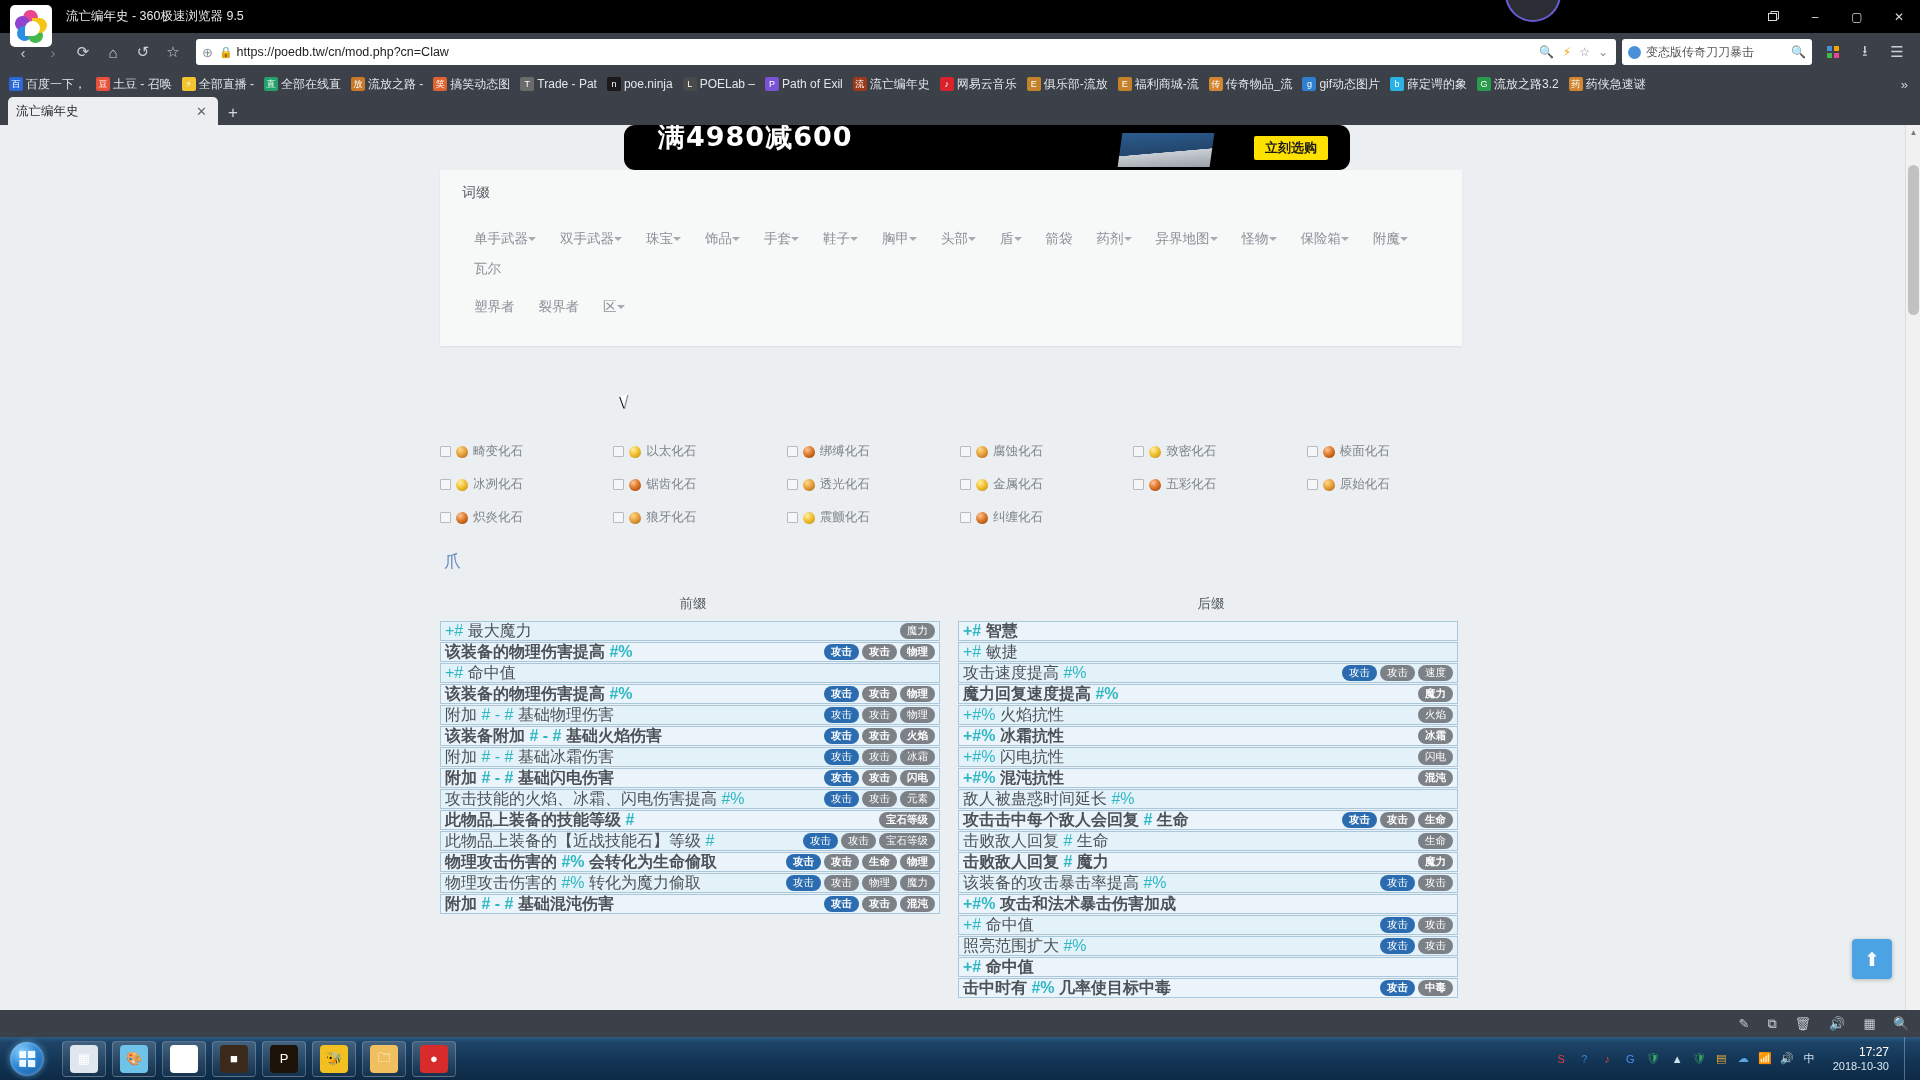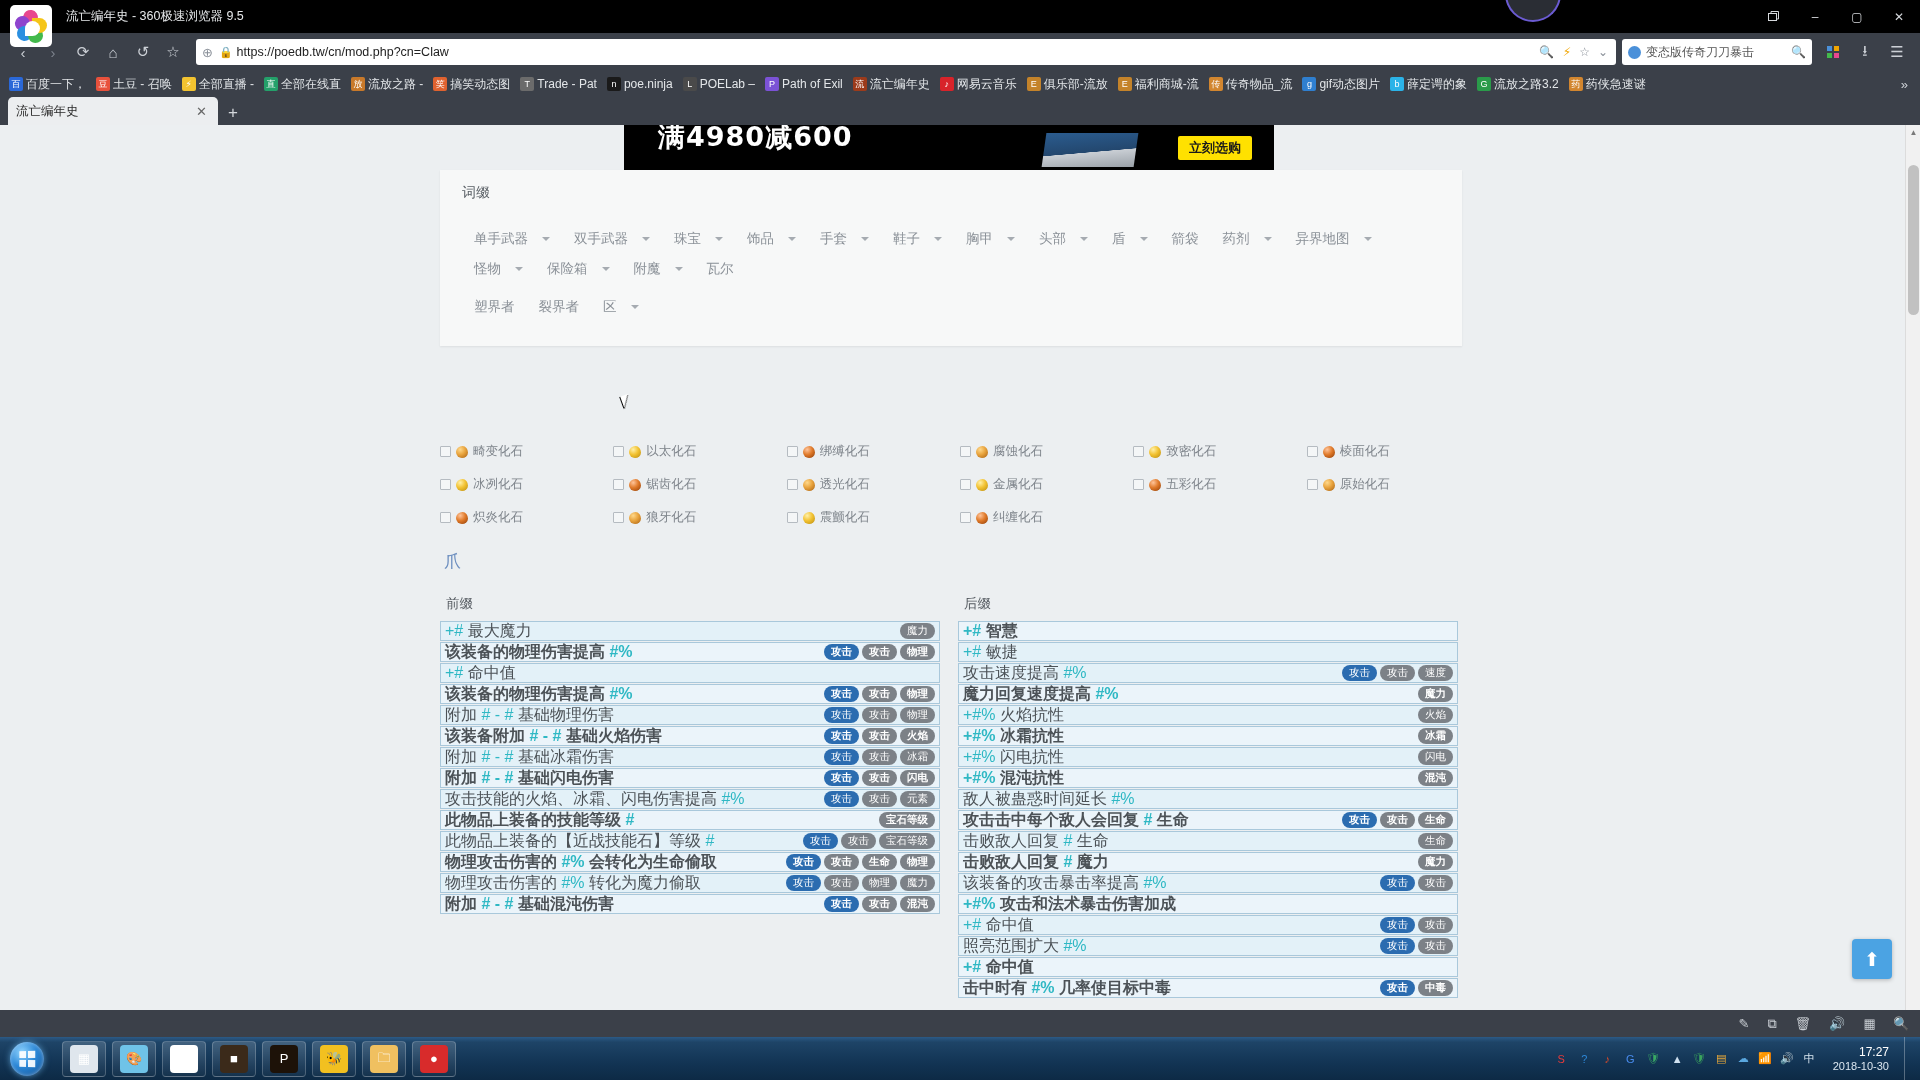--- a/index.html
+++ b/index.html
@@ -152,23 +152,24 @@
 
   
   .page {
     position: relative;
     height: calc(1080px - 33px - 38px - 26px - 28px - 43px);
     background: #eceff1;
     overflow: hidden;
   }
 
   .ad-banner {
-    position: absolute; left: 624px; top: 0; width: 650px; height: 45px;
+    position: absolute; left: 624px; top: 0; width: 726px; height: 45px;
     background: #000;
     overflow: hidden;
+    border-radius: 11px;
   }
   .ad-banner .ad-text {
     color: #fff; font-size: 27px; font-weight: bold;
     position: absolute; left: 34px; top: -6px; letter-spacing: 1px;
     font-family: "DejaVu Sans", sans-serif;
   }
   .ad-banner .laptop {
     position:absolute; right: 138px; top: 8px; width: 92px; height: 34px;
     background: linear-gradient(175deg,#2b5c8f 0%, #23476e 55%, #c9ced4 56%, #9aa1a8 100%);
     transform: skewX(-8deg);
@@ -182,21 +183,21 @@
   .panel {
     position: absolute; left: 440px; top: 45px; width: 1022px;
     background: #f7f8f8;
     box-shadow: 0 1px 2px rgba(0,0,0,.07);
     padding: 14px 22px 16px 22px;
   }
   .panel-title { color: #5a6066; font-size: 14px; margin-bottom: 22px; }
   .navrow { display: flex; flex-wrap: wrap; align-items: center; gap: 0; margin-bottom: 8px; }
   .navitem {
     color: #8a9097; font-size: 13.5px; padding: 6px 12px; white-space: nowrap;
-    display: flex; align-items: center; gap: 14px;
+    display: flex; align-items: center; gap: 0;
   }
   .caret { border-left: 4px solid transparent; border-right: 4px solid transparent;
            border-top: 4px solid #a6abb1; display:inline-block; }
 
   .fossil-grid {
     position: absolute; left: 440px; top: 318px; width: 1040px;
   }
   .fossil-row { display: flex; margin-bottom: 16px; }
   .fossil-col { width: 196px; display:flex; align-items:center; gap:5px; }
   .fchk {
@@ -222,21 +223,21 @@
   }
 
   
   .mods { position: absolute; left: 440px; top: 425px; width: 1030px; }
   .mods h2.group {
     color: #6c8ebf; font-size: 17px; font-weight: normal; margin: 0 0 22px 4px;
   }
   .colwrap { display: flex; gap: 18px; }
   .col { width: 500px; }
   .col h3 {
-    color: #555b61; font-size: 13.5px; font-weight: normal; margin: 0 0 8px 6px;
+    color: #555b61; font-size: 13.5px; font-weight: normal; margin: 0 0 8px 6px; text-align: center;
   }
   .mrow {
     position: relative;
     height: 20px;
     background: #e3f1f8;
     border: 1px solid #a9c8db;
     margin-bottom: 1px;
     display: flex; align-items: center;
     padding: 0 4px;
     overflow: hidden;

